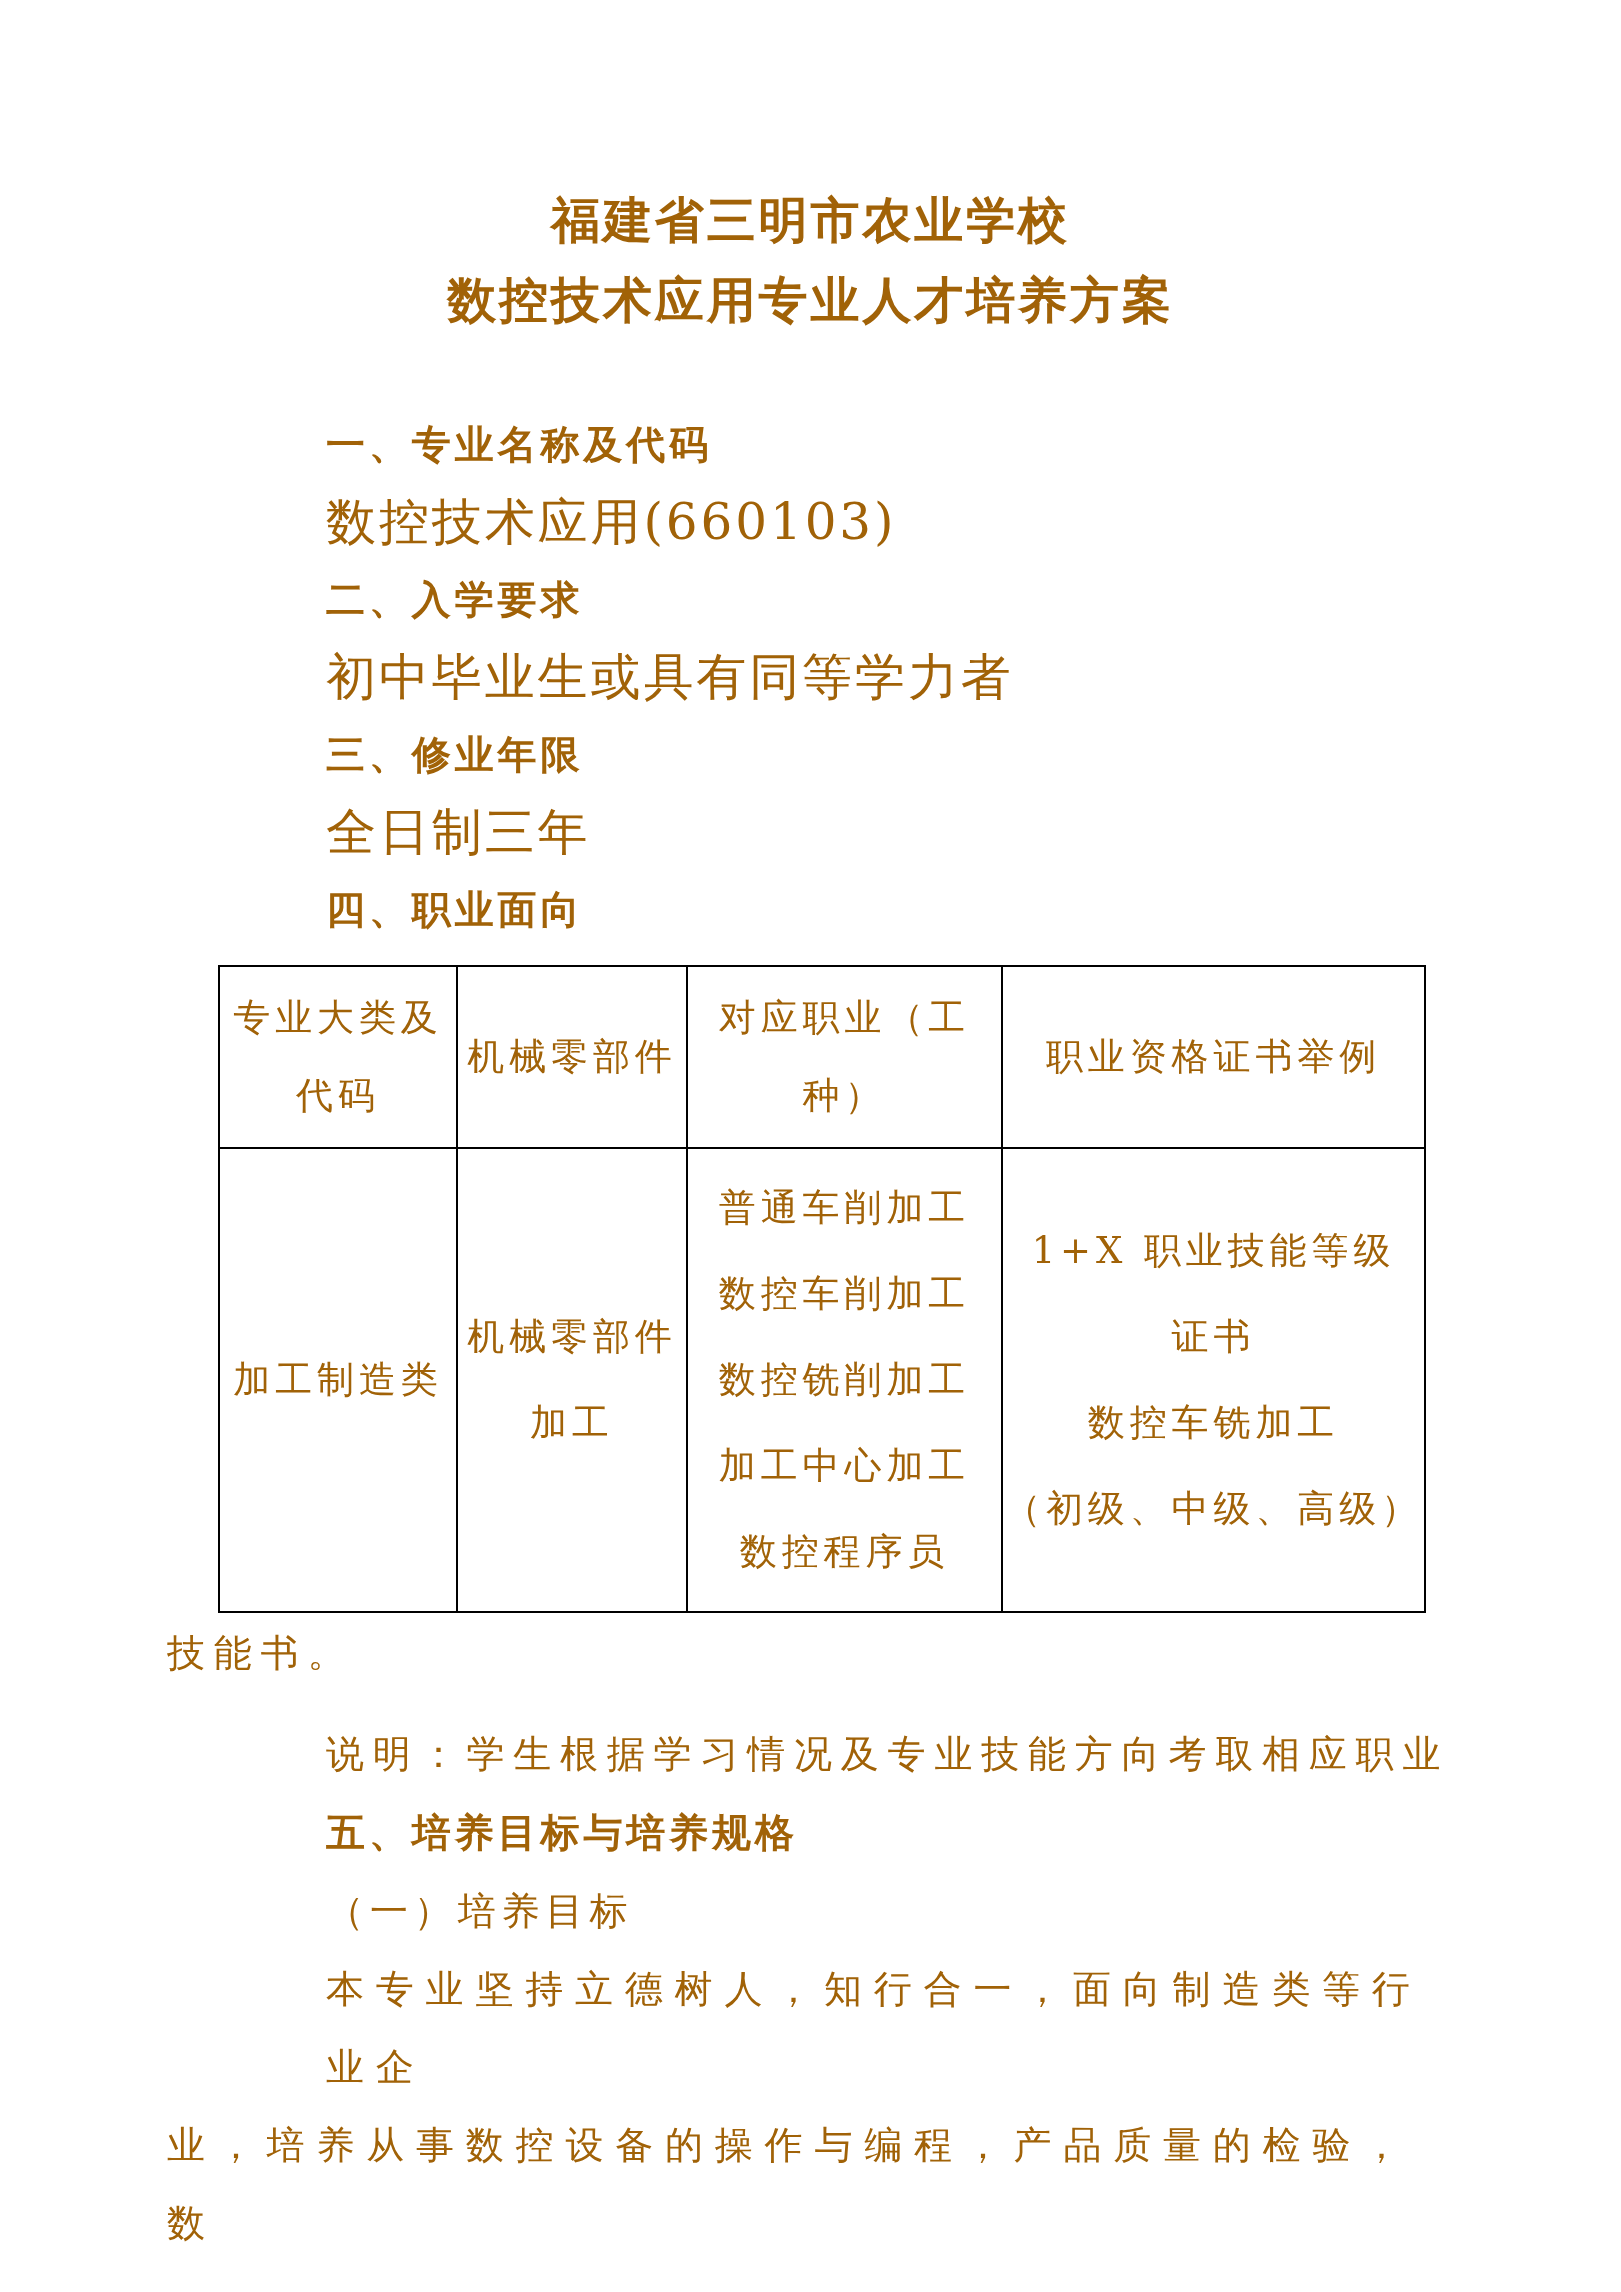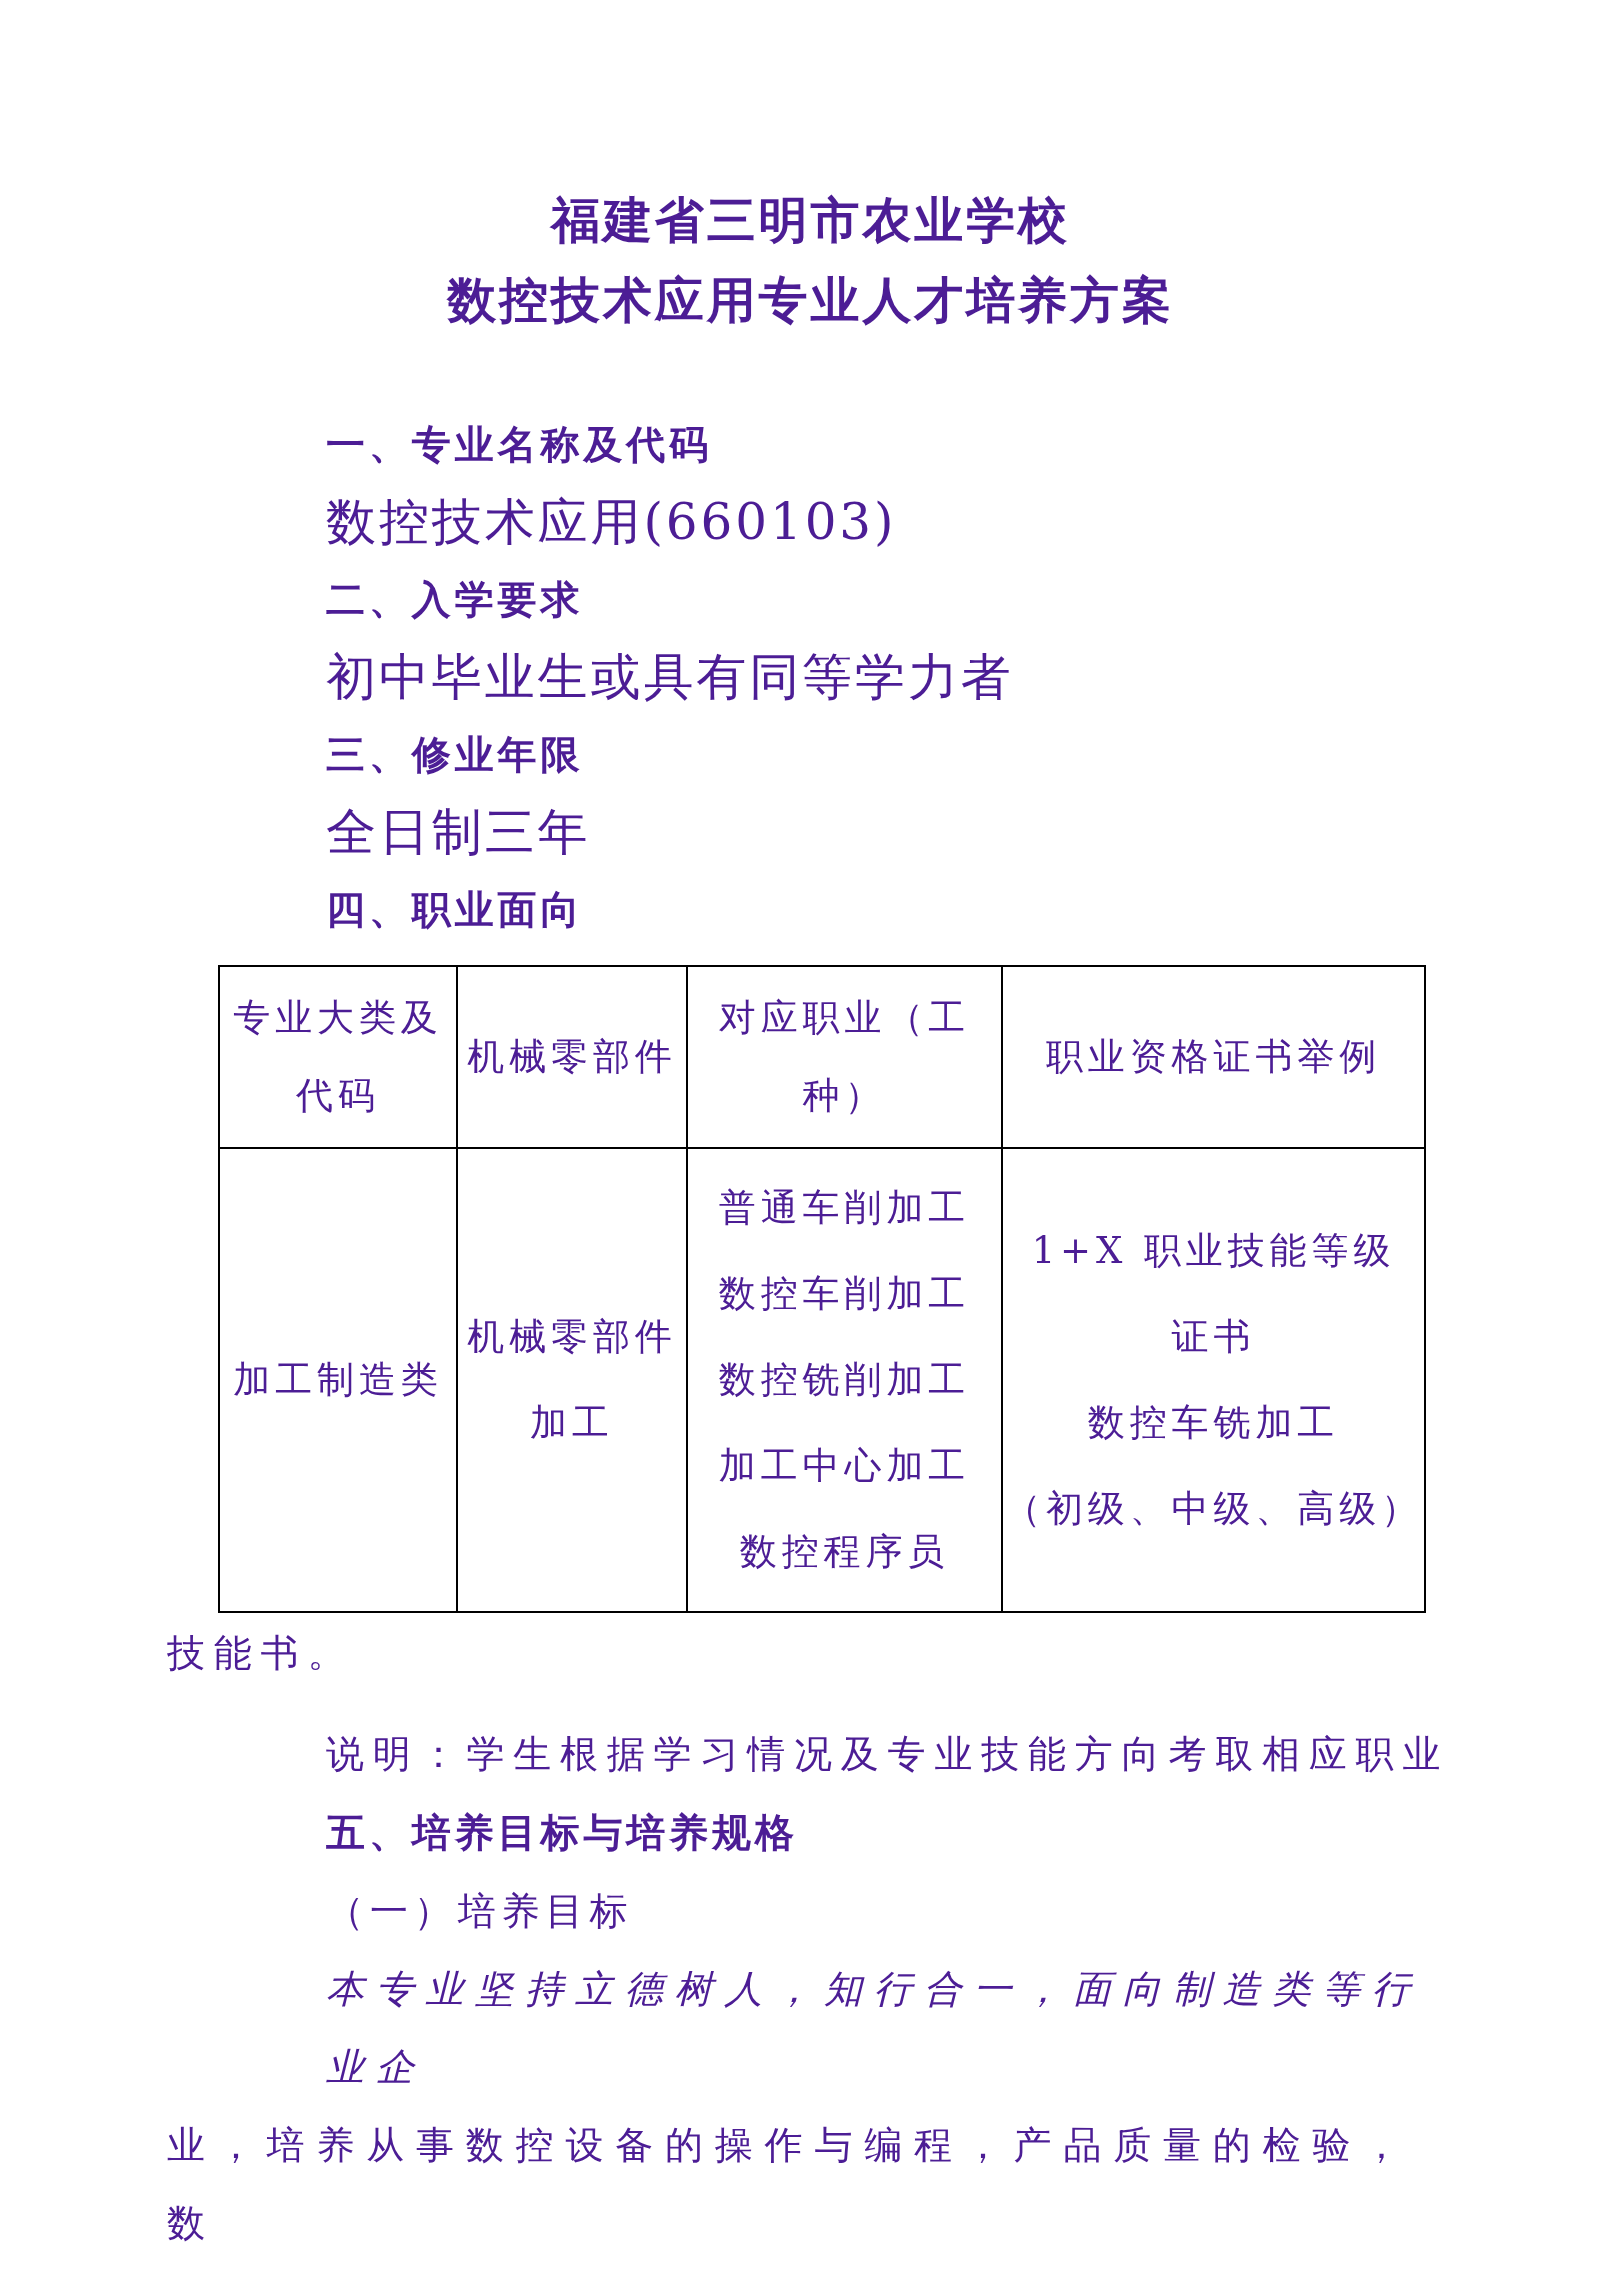--- a/index.html
+++ b/index.html
@@ -1,21 +1,21 @@
 <!DOCTYPE html>
 <html><head>
 <meta charset="utf-8">
 <style>
   html, body { margin: 0; padding: 0; background: #ffffff; }
   .page {
     position: relative;
     width: 1621px;
     height: 2293px;
     background: #ffffff;
-    color: #4c1d95;
+    color: #a16207;
     font-family: "DejaVu Serif", serif;
     overflow: hidden;
   }
   .content { padding: 0 167px; }
 
   .doc-title {
     font-family: "DejaVu Sans", sans-serif;
     font-weight: bold;
     font-size: 49px;
     line-height: 80px;
@@ -72,21 +72,21 @@
     line-height: 80px;
     letter-spacing: 8.8px;
   }
   .note.indent { padding-left: 159px; margin-top: 21.6px; }
 
   .para {
     font-size: 38px;
     line-height: 78px;
     letter-spacing: 11.8px;
   }
-  .para.indent { padding-left: 159px; font-style: italic; }
+  .para.indent { padding-left: 159px; }
   .subheading {
     font-size: 38px;
     line-height: 78px;
     letter-spacing: 5.9px;
     padding-left: 159px;
   }
 </style>
 </head>
 <body>
 

